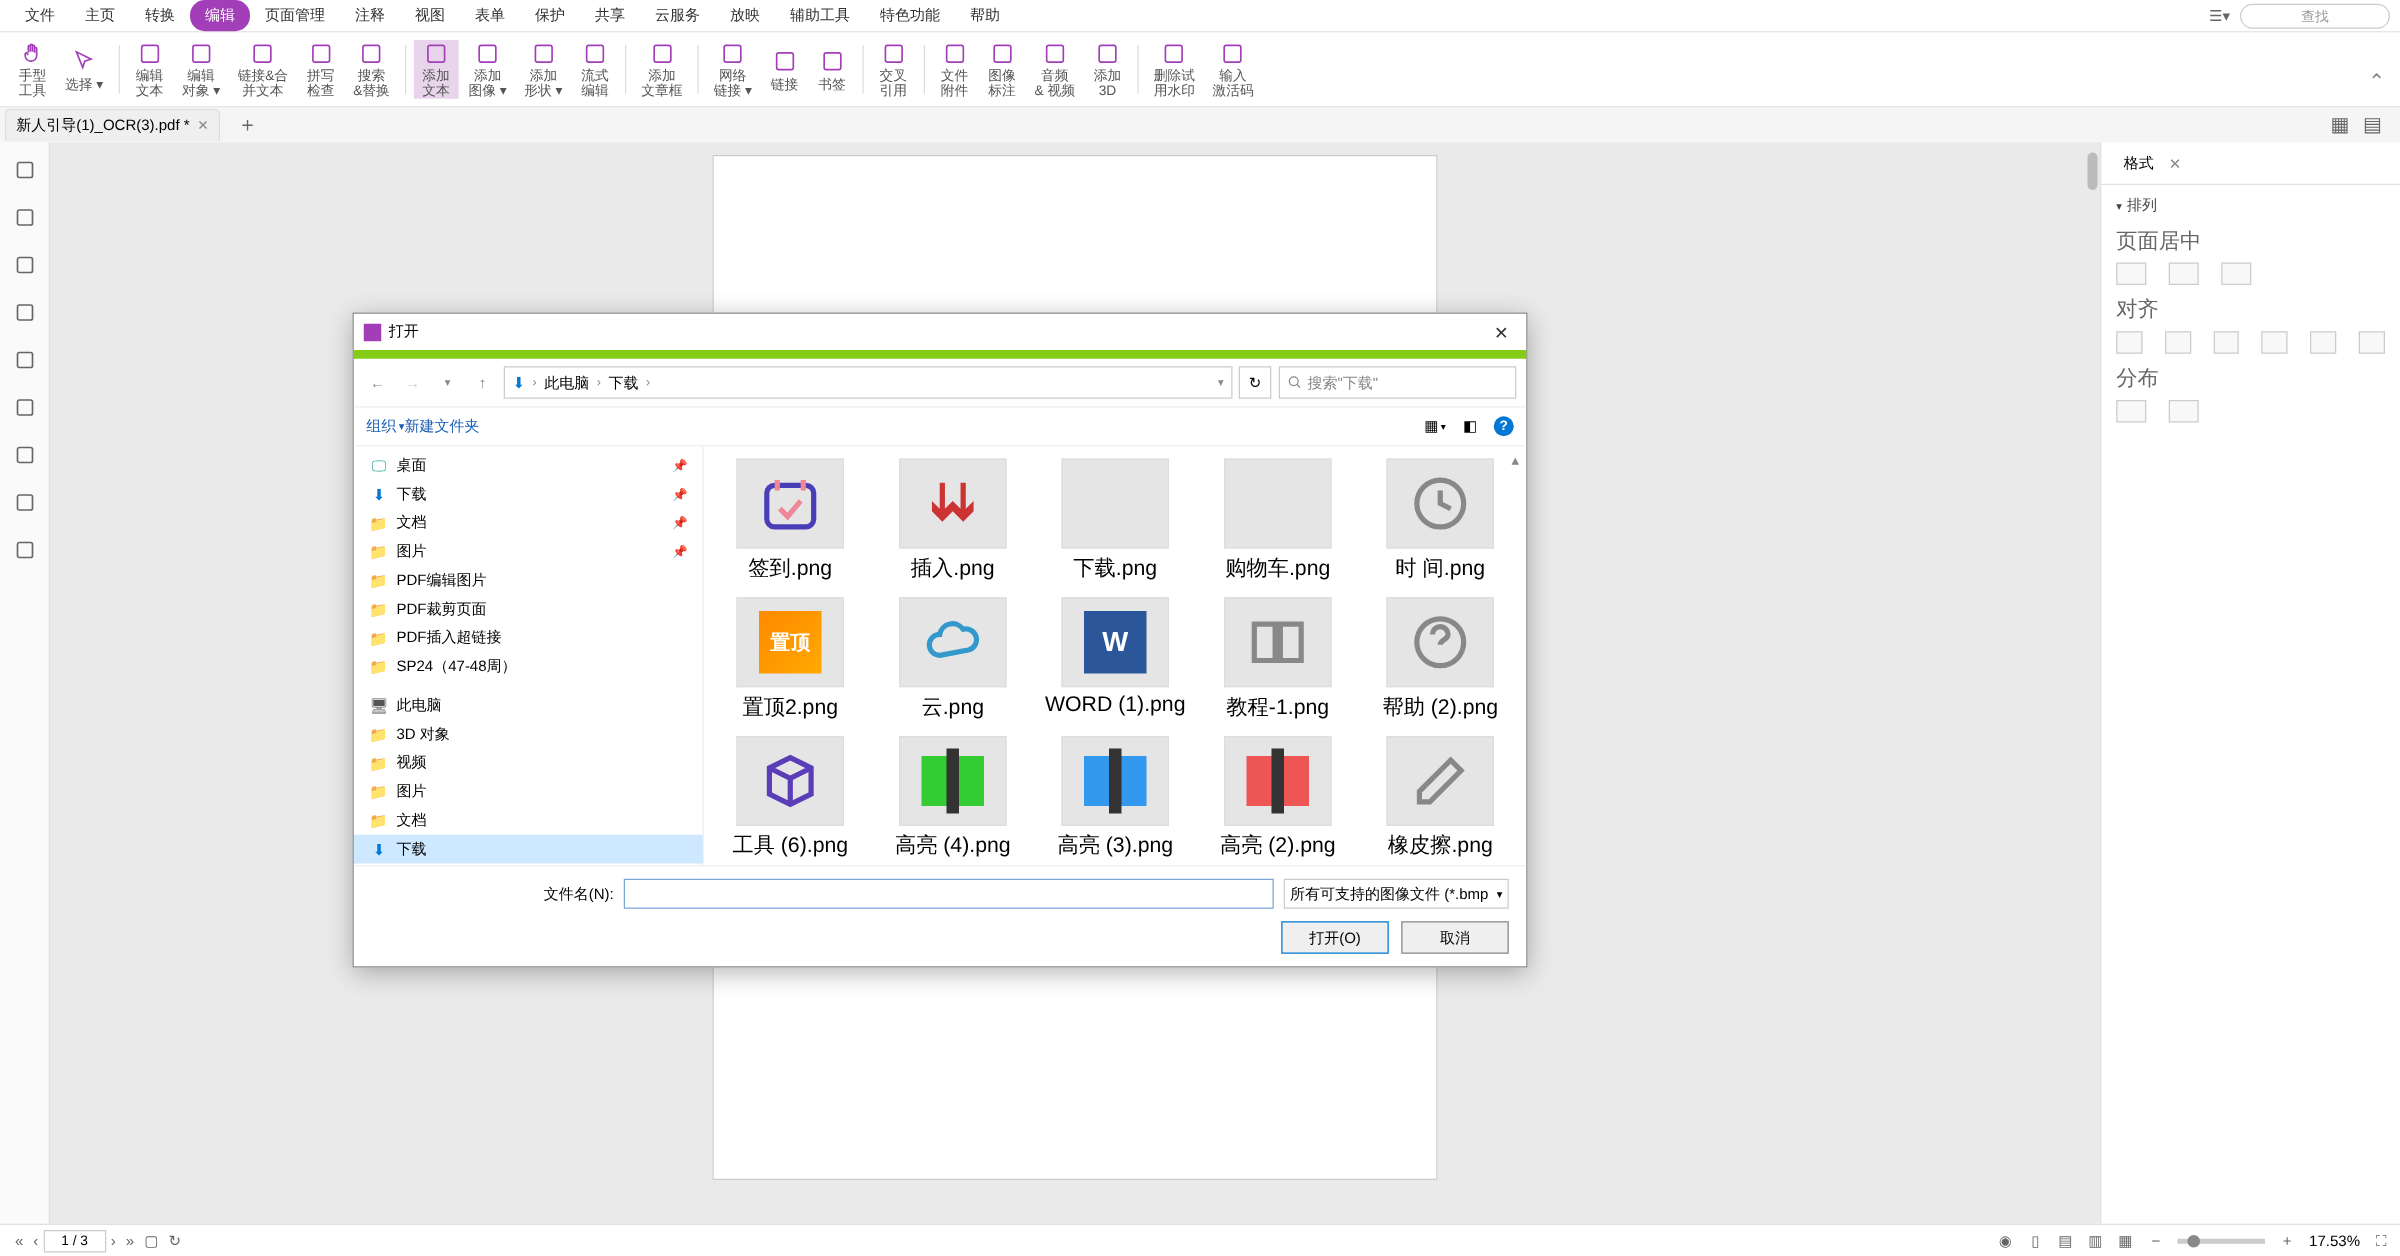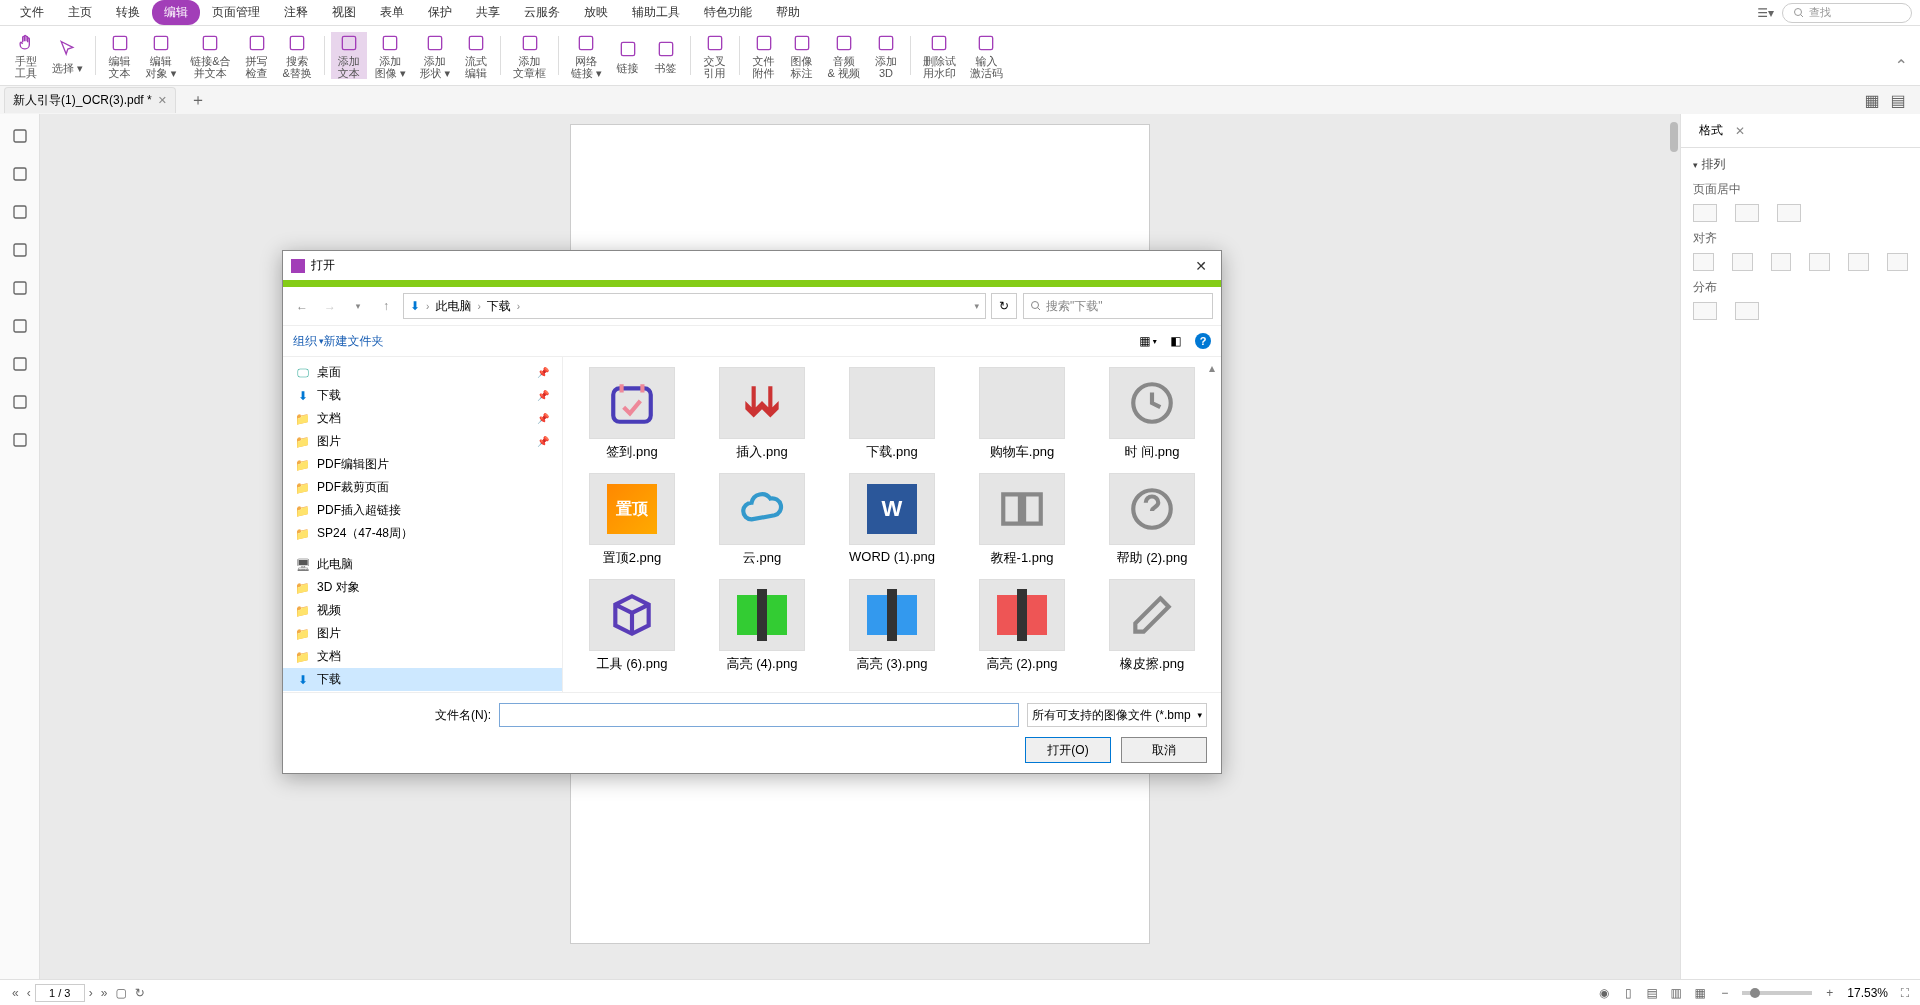--- a/index.html
+++ b/index.html
@@ -3,21 +3,21 @@
 <meta charset="utf-8">
 <style>
 * { margin: 0; padding: 0; box-sizing: border-box; font-family: "Microsoft YaHei", sans-serif; }
 body { background: #f5f5f5; width: 1920px; height: 1005px; overflow: hidden; position: relative; }
 
 
 .menubar { display: flex; align-items: center; height: 26px; background: #fff; padding: 0 8px; font-size: 12px; border-bottom: 1px solid #e0e0e0; }
 .menubar .menu-item { padding: 4px 12px; cursor: pointer; color: #333; }
 .menubar .menu-item.active { background: #a23eb8; color: #fff; border-radius: 12px; }
 .menubar-right { margin-left: auto; display: flex; align-items: center; gap: 8px; }
-.search-box { display: flex; align-items: center; border: 1px solid #ccc; border-radius: 12px; padding: 2px 10px; width: 130px; height: 20px; font-size: 11px; color: #999; }
+.search-box { display: flex; align-items: center; border: 1px solid #ccc; border-radius: 12px; padding: 2px 10px; width: 120px; height: 20px; font-size: 11px; color: #999; flex-direction: column; }
 .search-box svg { margin-right: 4px; }
 
 
 .ribbon { display: flex; background: #fff; padding: 6px 8px; height: 60px; border-bottom: 1px solid #e0e0e0; gap: 2px; }
 .ribbon-btn { display: flex; flex-direction: column; align-items: center; justify-content: center; padding: 0 6px; cursor: pointer; font-size: 11px; color: #555; min-width: 36px; }
 .ribbon-btn.active { background: #e8d5ec; }
 .ribbon-btn .ico { width: 22px; height: 22px; display: flex; align-items: center; justify-content: center; margin-bottom: 2px; }
 .ribbon-btn .lbl { line-height: 12px; text-align: center; white-space: pre; }
 .ribbon-sep { width: 1px; background: #ddd; margin: 4px 4px; }
 .ribbon-collapse { margin-left: auto; align-self: flex-end; padding: 4px; cursor: pointer; color: #888; }
@@ -43,21 +43,21 @@
 .page .arrow-down { position: absolute; left: 50%; top: 560px; transform: translateX(-50%); color: #a23eb8; }
 .scroll-thumb { position: absolute; right: 2px; top: 8px; width: 8px; height: 30px; background: #bbb; border-radius: 4px; }
 
 
 .right-panel { width: 240px; background: #fff; border-left: 1px solid #e0e0e0; font-size: 12px; }
 .panel-tabs { display: flex; align-items: center; border-bottom: 1px solid #e0e0e0; padding: 6px 10px; }
 .panel-tabs .p-tab { padding: 2px 8px; }
 .panel-tabs .p-close { cursor: pointer; color: #888; margin-left: 4px; }
 .panel-sec { padding: 8px 12px; }
 .panel-sec-title { font-size: 12px; color: #444; margin-bottom: 6px; display:flex; align-items:center; gap:4px;}
-.panel-sub { font-size: 12px; color: #666; margin: 8px 0 6px; }
+.panel-sub { font-size: 17px; color: #666; margin: 8px 0 6px; }
 .icon-row { display: flex; gap: 18px; margin-bottom: 4px; }
 .icon-row .ph { width: 24px; height: 18px; border: 1px solid #ccc; background: #f8f8f8; }
 
 
 .statusbar { position: absolute; bottom: 0; left: 0; right: 0; height: 26px; background: #fff; border-top: 1px solid #e0e0e0; display: flex; align-items: center; font-size: 12px; padding: 0 8px; }
 .statusbar .nav-btn { padding: 0 4px; cursor: pointer; color: #666; }
 .statusbar .page-input { border: 1px solid #ccc; width: 50px; height: 18px; font-size: 11px; text-align: center; }
 .statusbar-right { margin-left: auto; display: flex; align-items: center; gap: 10px; }
 .zoom-slider { width: 70px; height: 4px; background: #ccc; position: relative; }
 .zoom-slider .handle { position: absolute; left: 8px; top: -3px; width: 10px; height: 10px; border-radius: 50%; background: #888; }
@@ -85,21 +85,21 @@
 .dlg-tree { width: 280px; border-right: 1px solid #eee; overflow-y: auto; padding: 4px 0; }
 .tree-item { display: flex; align-items: center; padding: 3px 12px; cursor: pointer; gap: 6px; }
 .tree-item.selected { background: #cde8ff; }
 .tree-item .pin { margin-left: auto; color: #aaa; font-size: 10px; }
 .tree-ico { width: 16px; height: 14px; display:inline-flex; align-items:center; justify-content:center;}
 
 .dlg-files { flex: 1; padding: 6px; overflow-y: auto; position: relative; }
 .file-grid { display: grid; grid-template-columns: repeat(5, 1fr); gap: 4px 4px; }
 .file-item { display: flex; flex-direction: column; align-items: center; padding: 4px; cursor: pointer; }
 .file-thumb { width: 86px; height: 72px; border: 1px solid #ddd; display: flex; align-items: center; justify-content: center; background: #e5e5e5; font-size: 28px; }
-.file-name { margin-top: 4px; font-size: 13px; }
+.file-name { margin-top: 4px; font-size: 17px; }
 .files-scroll { position:absolute; right:2px; top:4px; width:10px; height:10px; color:#888;}
 
 .dlg-footer { border-top: 1px solid #eee; padding: 10px 14px; display: flex; flex-direction: column; gap: 10px; }
 .footer-row { display: flex; align-items: center; gap: 8px; }
 .footer-row label { font-size: 12px; }
 .fname-input { flex: 1; border: 1px solid #7aa7d8; height: 24px; padding: 0 4px; }
 .filter-select { width: 180px; border: 1px solid #ccc; height: 24px; padding: 0 4px; display: flex; align-items: center; justify-content: space-between; cursor: pointer; }
 .dlg-buttons { display: flex; justify-content: flex-end; gap: 10px; }
 .dlg-btn { min-width: 86px; height: 26px; border: 1px solid #888; background: #efefef; cursor: pointer; font-size: 12px; }
 .dlg-btn.primary { border: 1px solid #0078d4; }

